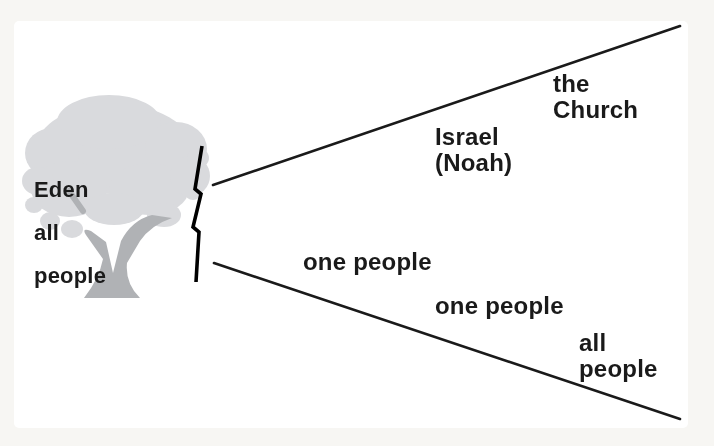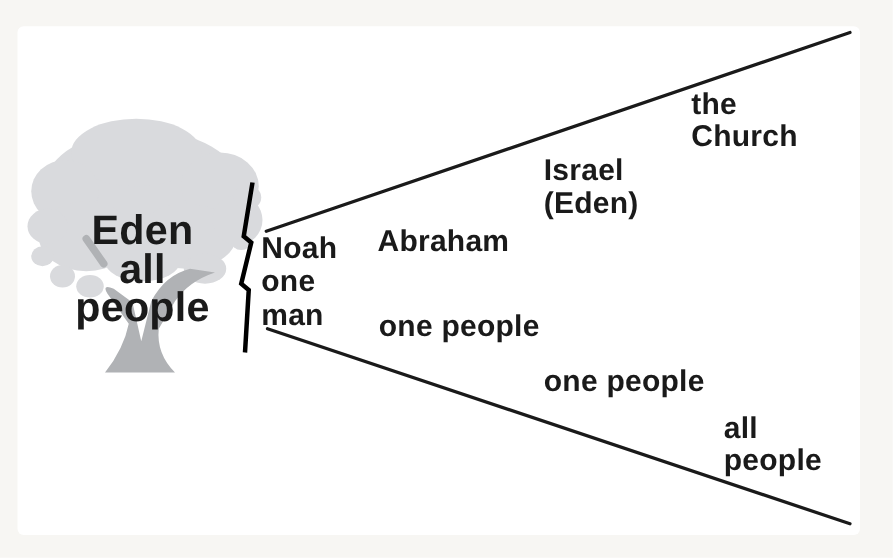--- a/index.html
+++ b/index.html
@@ -34,23 +34,23 @@
     font-size: 24px;
     line-height: 27px;
     white-space: pre-line;
     letter-spacing: 0.2px;
   }
   .label.tight { line-height: 26px; }
   .eden-label {
     left: 20px;
     top: 147px;
     width: 160px;
-    text-align: center;
-    font-size: 33px;
-    line-height: 31px;
+    text-align: left;
+    font-size: 22px;
+    line-height: 43px;
   }
   .noah-label   { left: 195px; top: 164px; }
   .abraham-label{ left: 288px; top: 159px; }
   .family-label { left: 289px; top: 227px; }
   .israel-label { left: 421px; top: 103px; }
   .nation-label { left: 421px; top: 271px; }
   .church-label { left: 539px; top: 50px;  }
   .people-label { left: 565px; top: 309px; }
 </style>
 </head>
@@ -96,30 +96,26 @@
     <g stroke-width="2.6" stroke-linecap="round" stroke="#1a1a1a">
       <line x1="199" y1="164" x2="666" y2="5"></line>
       <line x1="200" y1="242" x2="666" y2="398"></line>
     </g>
   </svg>
 
   <div class="label eden-label">Eden
 all
 people</div>
 
-  <div class="label noah-label">Noah
-one
-man</div>
 
-  <div class="label abraham-label">Abraham</div>
 
   <div class="label family-label">one people</div>
 
   <div class="label tight israel-label">Israel
-(Eden)</div>
+(Noah)</div>
 
   <div class="label nation-label">one people</div>
 
   <div class="label tight church-label">the
 Church</div>
 
   <div class="label tight people-label">all
 people</div>
 
 </div>

